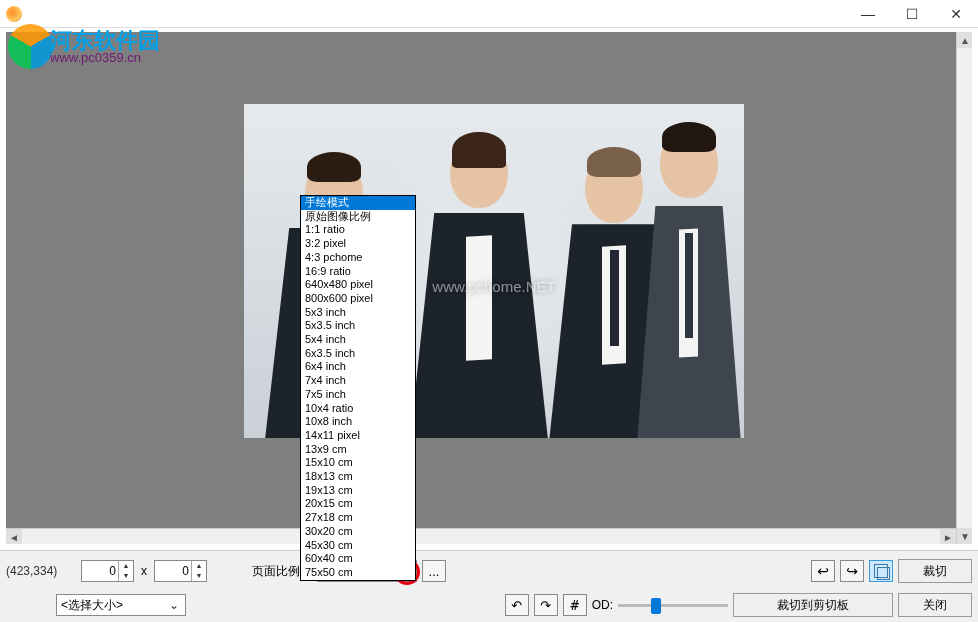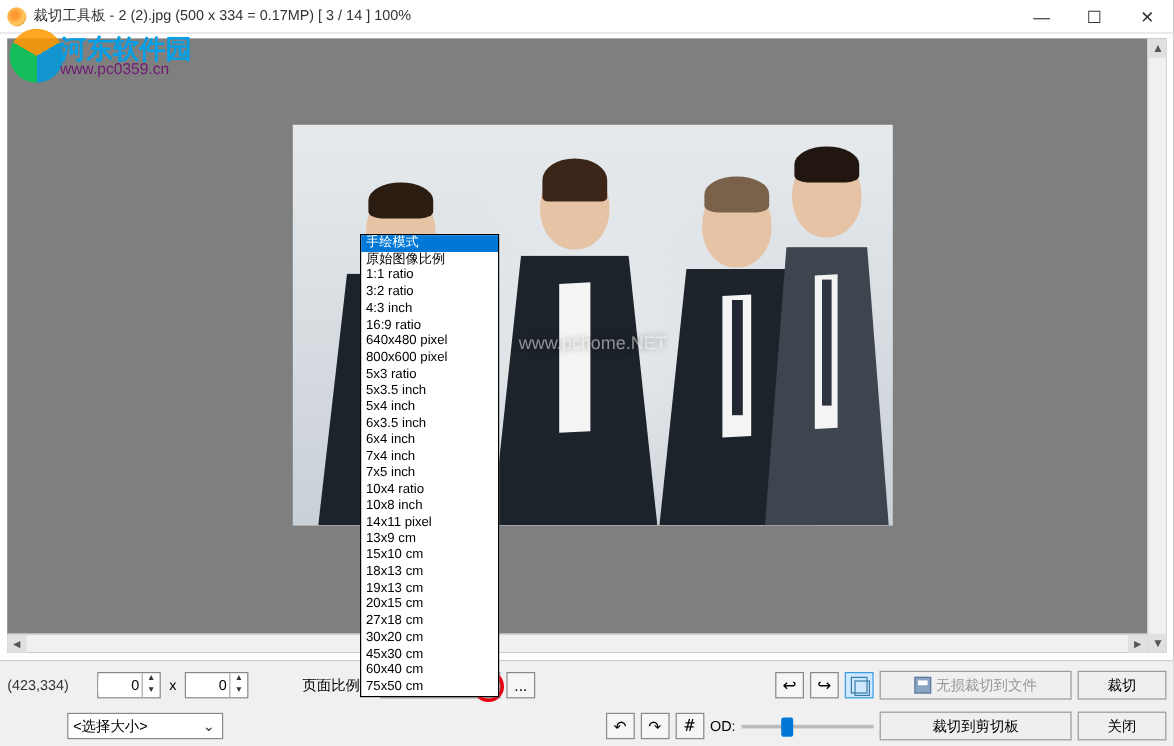--- a/index.html
+++ b/index.html
@@ -74,21 +74,20 @@
 .crop-icon { display: inline-block; width: 14px; height: 14px; border: 1.5px solid #3a7aa6; position: relative; }
 .crop-icon::before { content: ""; position: absolute; left: 2px; top: 2px; right: -3px; bottom: -3px; border: 1.5px solid #3a7aa6; }
 .hash-icon { font-family: monospace; font-size: 14px; }
 .arrow-glyph { font-size: 14px; }
 </style>
 </head>
 <body>
 
 <div class="titlebar">
   <span class="icon"></span>
-  <span>裁切工具板 - 2 (2).jpg (500 x 334 = 0.17MP) [ 3 / 14 ] 100%</span>
   <span class="spacer"></span>
   <div class="winbtn">—</div>
   <div class="winbtn">☐</div>
   <div class="winbtn">✕</div>
 </div>
 
 <div class="watermark">
   <div class="logo"></div>
   <div class="text1">河东软件园</div>
   <div class="text2">www.pc0359.cn</div>
@@ -140,26 +139,26 @@
   <div class="scrollbar-h">
     <div class="scroll-arrow" style="left:0">◄</div>
     <div class="scroll-arrow" style="right:0">►</div>
   </div>
 </div>
 
 <div class="dropdown-list" id="dd-list">
     <div class="item selected">手绘模式</div>
     <div class="item">原始图像比例</div>
     <div class="item">1:1 ratio</div>
-    <div class="item">3:2 ratio</div>
-    <div class="item">4:3 inch</div>
+    <div class="item">3:2 pixel</div>
+    <div class="item">4:3 pchome</div>
     <div class="item">16:9 ratio</div>
     <div class="item">640x480 pixel</div>
     <div class="item">800x600 pixel</div>
-    <div class="item">5x3 ratio</div>
+    <div class="item">5x3 inch</div>
     <div class="item">5x3.5 inch</div>
     <div class="item">5x4 inch</div>
     <div class="item">6x3.5 inch</div>
     <div class="item">6x4 inch</div>
     <div class="item">7x4 inch</div>
     <div class="item">7x5 inch</div>
     <div class="item">10x4 ratio</div>
     <div class="item">10x8 inch</div>
     <div class="item">14x11 pixel</div>
     <div class="item">13x9 cm</div>
@@ -202,24 +201,20 @@
     <span class="flex-spacer"></span>
     <div class="btn-sq">
         <span class="arrow-glyph">↩</span>
       </div>
     <div class="btn-sq">
         <span class="arrow-glyph">↪</span>
       </div>
     <div class="btn-sq active">
         <span class="crop-icon"></span>
       </div>
-    <div class="btn-wide disabled" style="width:160px">
-      <span class="save-icon"></span>
-      <span>无损裁切到文件</span>
-    </div>
     <div class="btn-wide">裁切</div>
   </div>
 
   <div class="row row2">
     <div class="select-size">
       <span>&lt;选择大小&gt;</span>
     </div>
     <span class="flex-spacer"></span>
     <div class="btn-sq">
         <span>↶</span>

